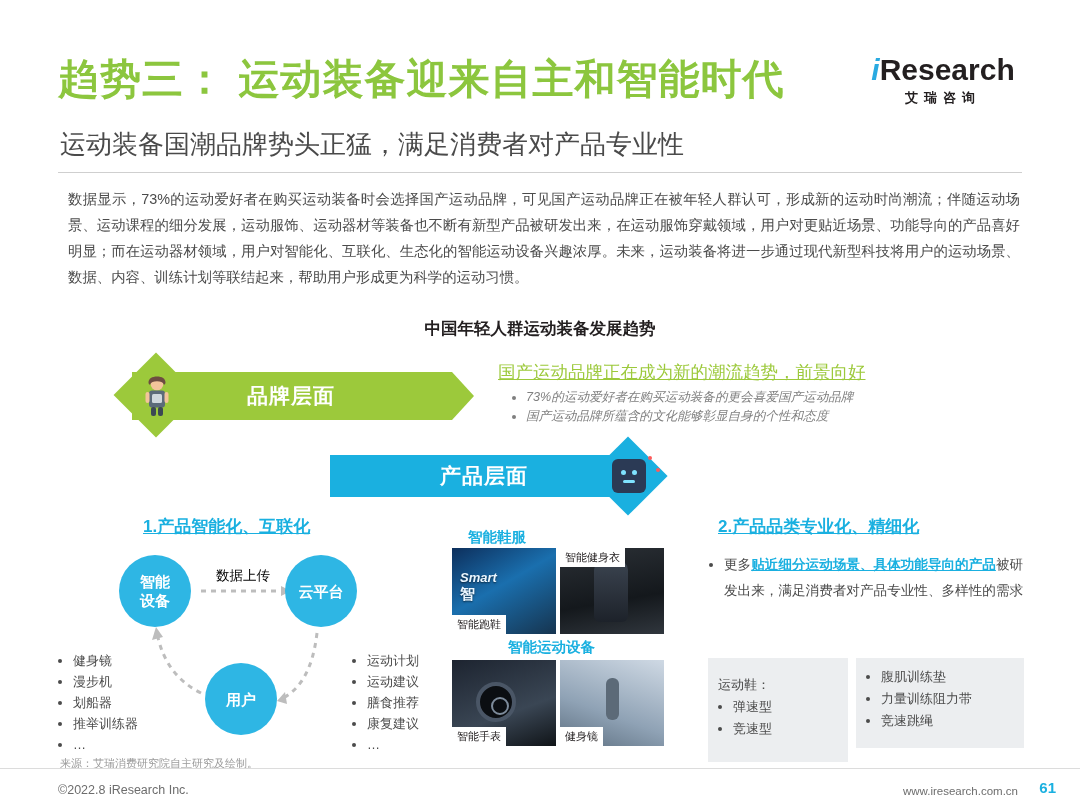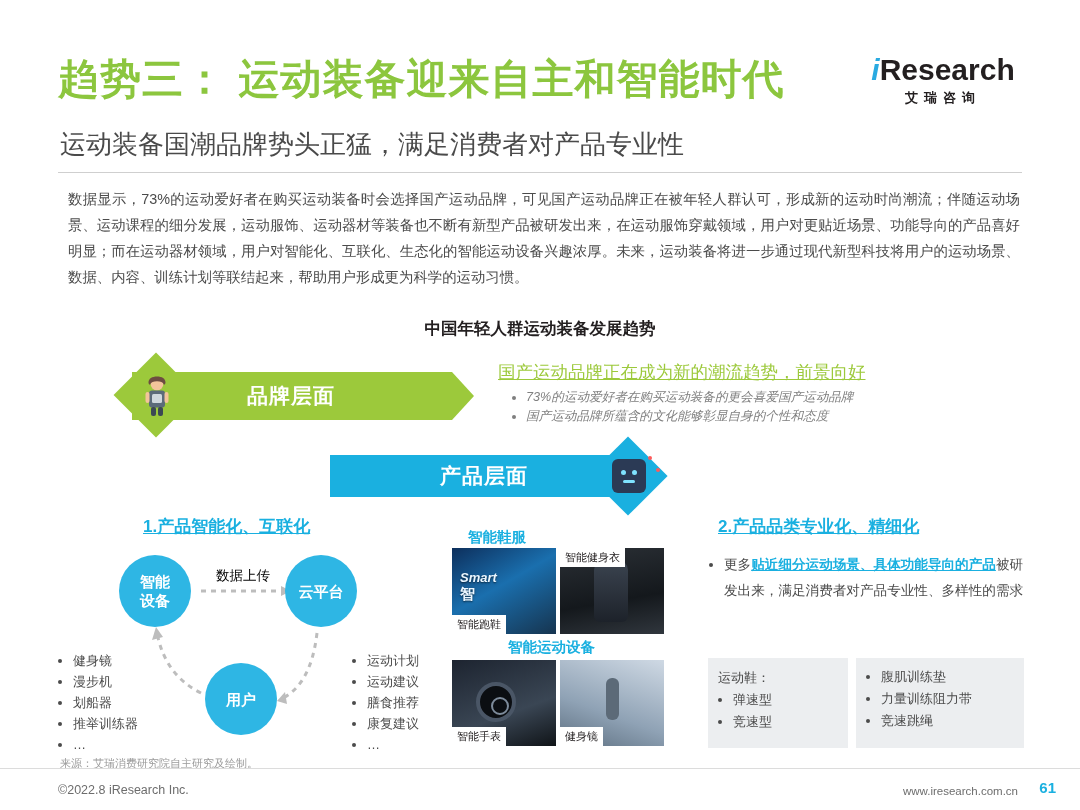--- a/index.html
+++ b/index.html
@@ -215,21 +215,21 @@
     position:absolute; left:708px; top:552px; width:316px;
     font-size:13.6px; color:#4b4b4b; line-height:26px;
   }
   .col2-body ul { margin:0; padding-left:16px; }
   .col2-body b { color:#1ab0e0; text-decoration:underline; }
 
   .gbox {
     position:absolute; background:#eceef0;
     font-size:13px; color:#4b4b4b; line-height:22px;
   }
-  .gbox1 { left:708px; top:658px; width:140px; height:90px; padding:9px 6px 0 10px; }
+  .gbox1 { left:708px; top:658px; width:140px; height:104px; padding:16px 6px 0 10px; }
   .gbox2 { left:856px; top:658px; width:168px; height:90px; padding:8px 6px 0 10px; }
   .gbox ul { margin:0; padding-left:15px; }
 
   
   .source {
     position:absolute; left:60px; top:756px;
     font-size:11px; color:#9b9b9b;
   }
   .footer-bar {
     position:absolute; left:0; right:0; bottom:0; height:42px;

